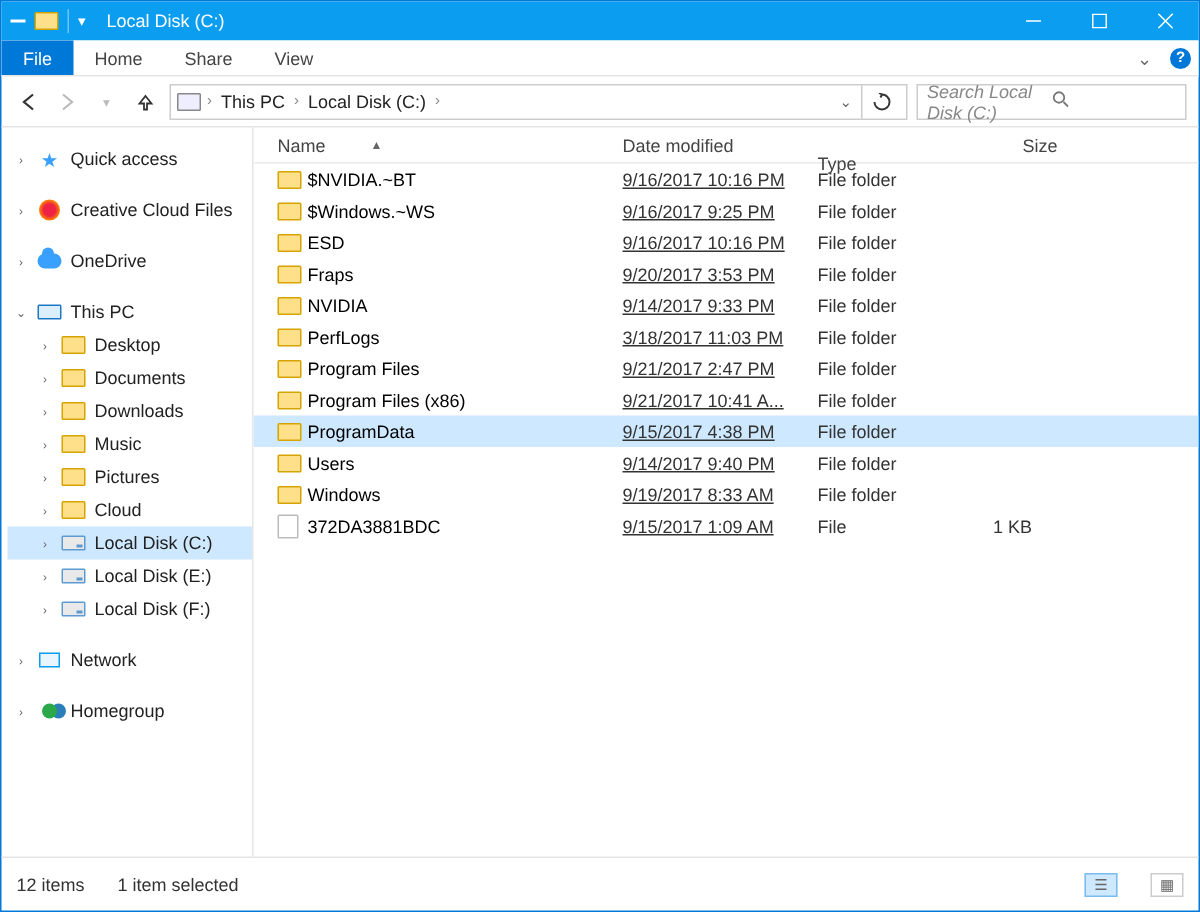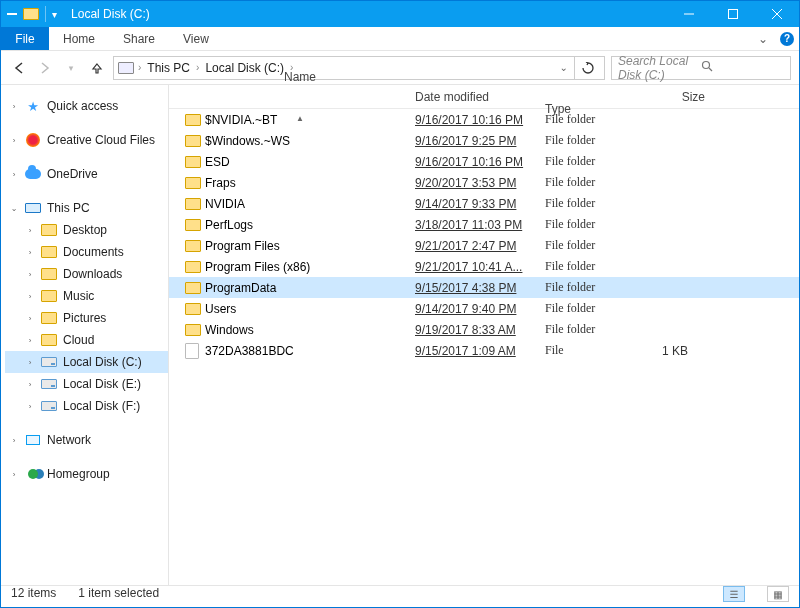--- a/index.html
+++ b/index.html
@@ -58,38 +58,38 @@
   .monitor { width:16px; height:10px; border:1px solid #1c78c7; background:#daeefd; border-radius:1px; }
   .folder-mini { width:16px; height:12px; background:#ffe08a; border:1px solid #d6a400; border-radius:1px; }
   .drive { width:16px; height:10px; background:#e9e9e9; border:1px solid #5c9bd1; border-radius:1px; position:relative; }
   .drive::after { content:""; position:absolute; right:1px; bottom:1px; width:4px; height:2px; background:#5c9bd1; }
   .net { width:14px; height:10px; border:1px solid #0a9df0; background:#eaf6ff; }
   .homegrp { width:10px; height:10px; border-radius:50%; background:#2aa84a; display:inline-block; box-shadow: 6px 0 0 #2a7fb8; }
 
   
   .main { flex:1; display:flex; flex-direction:column; min-width:0; }
   .cols { display:flex; height:24px; align-items:center; border-bottom:1px solid #eaeaea; padding-left:16px; color:#444; }
-  .cols .c-name { width: 230px; display:flex; align-items:center; gap:30px;flex-direction:column; }
+  .cols .c-name { width: 230px; display:flex; align-items:center; gap:30px; }
   .cols .sort { font-size:8px; color:#666; }
   .cols .c-date { width: 130px; }
   .cols .c-type { width: 100px; margin-top: 24px; }
   .cols .c-size { width: 70px; text-align:right; padding-right:10px; }
   .rows { flex:1; overflow:auto; }
   .row { display:flex; height:21px; align-items:center; padding-left:16px; }
   .row.selected { background:#cde8ff; }
   .row .ico { width:20px; display:flex; align-items:center; }
   .row .n { width: 210px; }
   .row .d { width: 130px; color:#333;text-decoration:underline; }
-  .row .t { width: 100px; color:#333;font-family:Liberation Serif, serif; }
+  .row .t { width: 100px; color:#333; }
   .row .s { width: 70px; text-align:center; padding-right:10px; color:#333; }
   .folder { width:16px; height:12px; background:#ffe08a; border:1px solid #d6a400; border-radius:1px; }
   .file { width:14px; height:16px; border:1px solid #bbb; background:#fff; border-radius:1px; }
 
   
-  .status { height:22px; border-top:1px solid #e5e5e5; display:flex; padding:0 10px; gap: 22px; color:#333; }
+  .status { height:36px; border-top:1px solid #e5e5e5; display:flex; align-items:center; padding:0 10px; gap: 22px; color:#333; }
   .status .spacer { flex:1; }
   .status .viewbtn { width:22px; height:16px; border:1px solid #ccc; display:flex; align-items:center; justify-content:center; font-size:10px; color:#666; }
   .status .viewbtn.active { background:#cde8ff; border-color:#7abced; }
 </style>
 </head>
 <body>
 
 <div class="window">
 
   <div class="titlebar">

